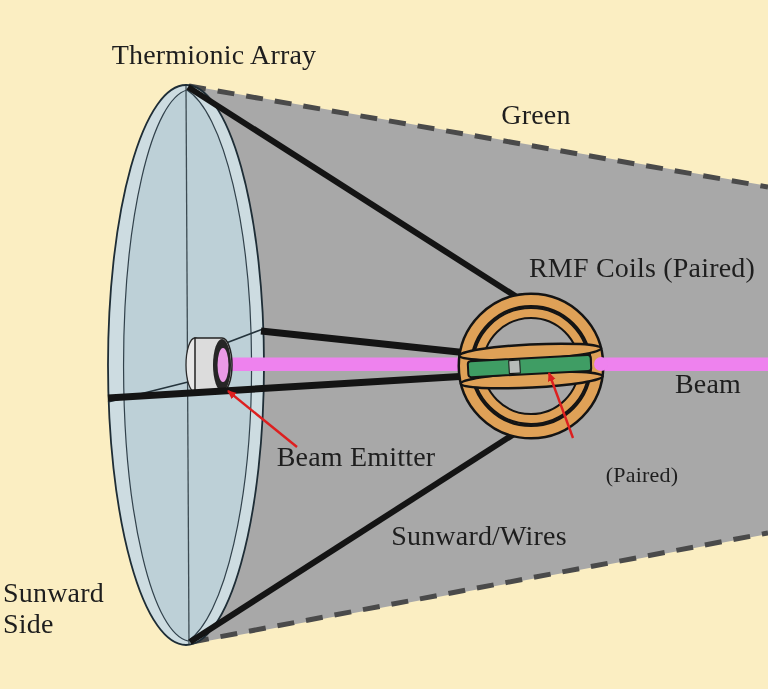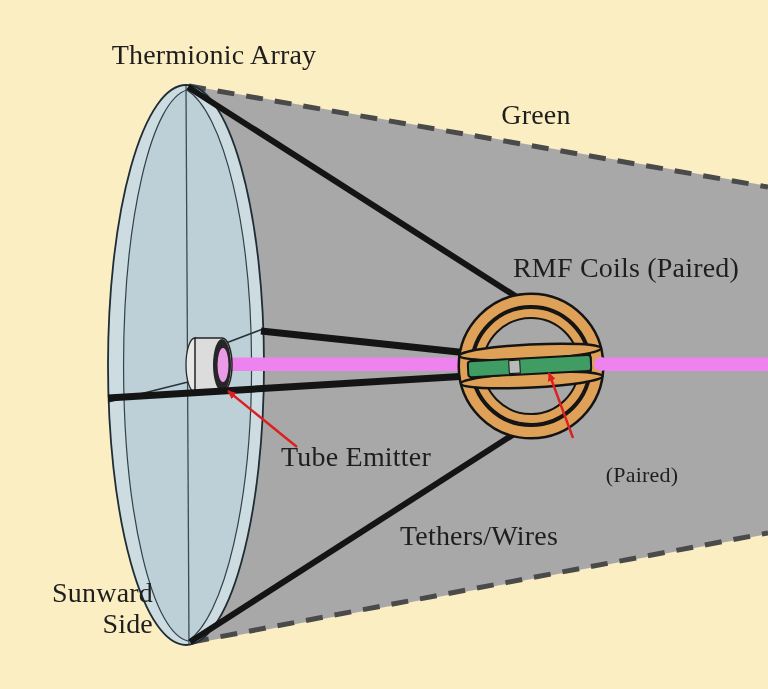--- a/index.html
+++ b/index.html
@@ -26,21 +26,21 @@
   .stage svg{position:absolute;left:0;top:0;}
   .label{
     position:absolute;
     transform:translateX(-50%);
     font-size:28px;
     color:var(--text);
     white-space:nowrap;
     letter-spacing:0.2px;
   }
   .label.small{font-size:22px;}
-  .label.wrap{white-space:normal;width:150px;text-align:right;line-height:1.12;}
+  .label.wrap{white-space:normal;width:150px;text-align:left;line-height:1.12;}
 </style>
 </head>
 <body>
 
 <div class="stage">
 
   <svg width="768" height="689" viewBox="0 0 768 689">
     <defs>
       <marker id="arrowR" markerWidth="12" markerHeight="10" refX="8" refY="4" orient="auto" markerUnits="userSpaceOnUse">
         <path d="M0,0 L9,4 L0,8 Z" style="fill:var(--annotation-red)"></path>
@@ -99,25 +99,26 @@
     </g>
 
     <line x1="297" y1="447" x2="228" y2="391" style="stroke:var(--annotation-red)" stroke-width="2.4" marker-end="url(#arrowR)"></line>
     <line x1="573" y1="438" x2="549" y2="373" style="stroke:var(--annotation-red)" stroke-width="2.4" marker-end="url(#arrowR)"></line>
   </svg>
 
   <div class="label" style="left:214px;top:39px">Thermionic Array</div>
 
   <div class="label" style="left:536px;top:99px">Green</div>
 
-  <div class="label" style="left:626px;top:252px">RMF Coils (Paired)</div>
+  <div class="label" style="left:642px;top:252px">RMF Coils (Paired)</div>
 
+  <div class="label" style="left:708px;top:368px">Beam</div>
 
 
   <div class="label small" style="left:642px;top:462px">(Paired)</div>
 
-  <div class="label" style="left:479px;top:520px">Tethers/Wires</div>
+  <div class="label" style="left:479px;top:520px">Sunward/Wires</div>
 
-  <div class="label" style="left:356px;top:441px">Tube Emitter</div>
+  <div class="label" style="left:356px;top:441px">Beam Emitter</div>
 
   <div class="label wrap" style="left:78px;top:577px">Sunward Side</div>
 
 </div>
 
 </body></html>

